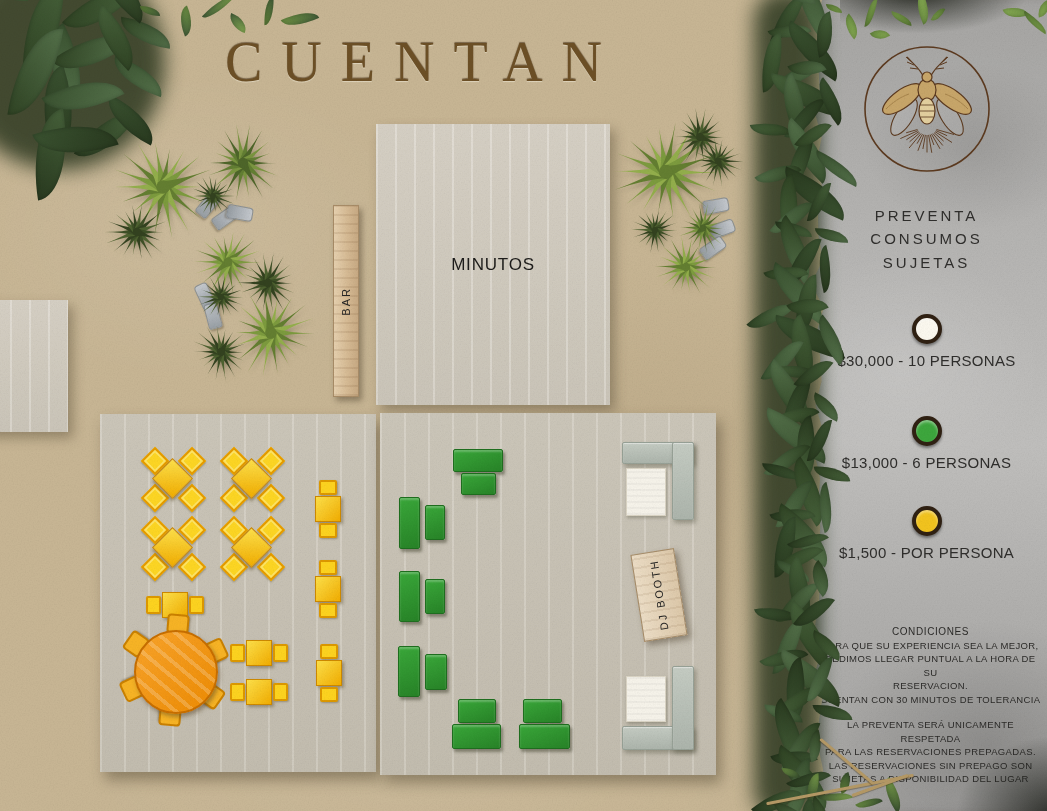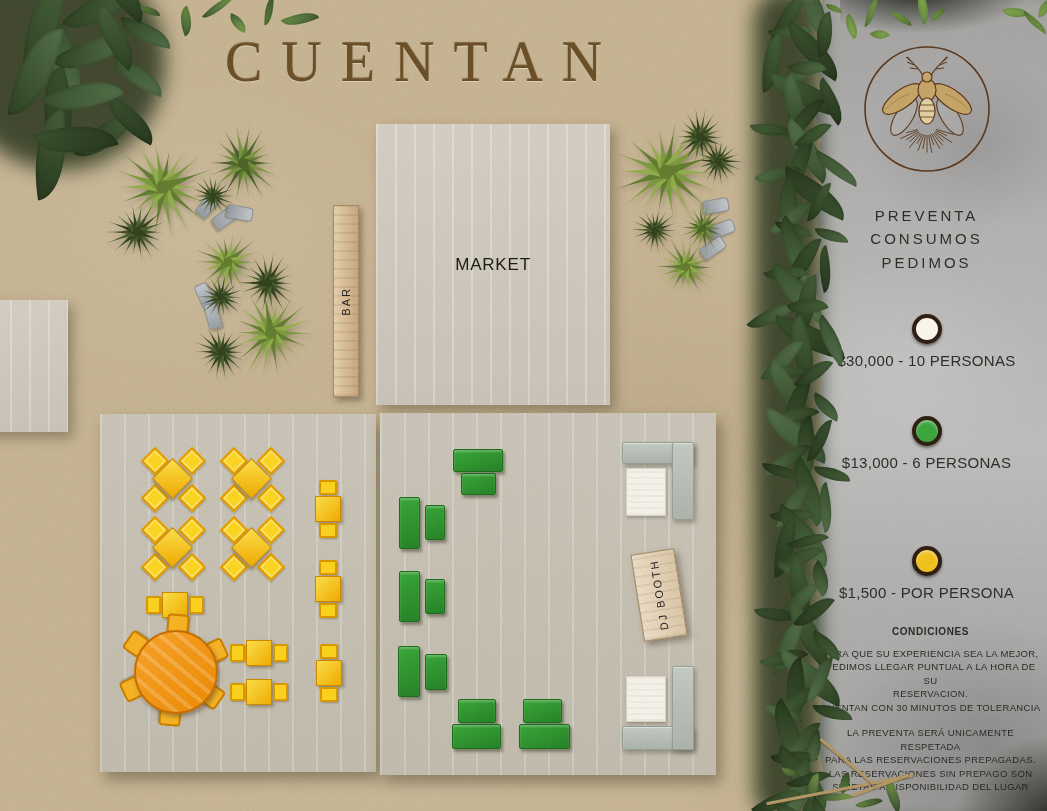--- a/index.html
+++ b/index.html
@@ -94,38 +94,38 @@
       radial-gradient(ellipse 160px 120px at 70% 18%, rgba(0,0,0,.10), transparent 70%),
       radial-gradient(ellipse 200px 160px at 40% 45%, rgba(255,255,255,.14), transparent 70%),
       radial-gradient(ellipse 220px 180px at 75% 92%, rgba(0,0,0,.16), transparent 70%),
       linear-gradient(180deg,#a7a6a4 0%,#b7b6b4 30%,#c1c0be 55%,#b2b1af 75%,#a5a4a2 100%);
     box-shadow:inset 14px 0 16px -10px rgba(30,26,18,.55);
     filter:drop-shadow(-4px 0 6px rgba(40,35,25,.40));}
   .panel-logo{position:absolute;left:50%;top:43px;transform:translateX(-50%);}
   .panel-heading{position:absolute;top:204px;left:0;right:0;text-align:center;
     font-size:15px;letter-spacing:3px;line-height:1.55;color:#2f2e2c;white-space:pre-line;}
   .legend-row{position:absolute;left:0;right:0;display:flex;flex-direction:column;align-items:center;gap:8px;}
-  .lrow0{top:314px;} .lrow1{top:416px;} .lrow2{top:546px;}
+  .lrow0{top:314px;} .lrow1{top:416px;} .lrow2{top:506px;}
   .dot{width:22px;height:22px;border-radius:50%;border:4px solid #2f2012;
     box-shadow:0 2px 3px rgba(0,0,0,.45), inset 0 2px 3px rgba(255,255,255,.45);}
   .legend-label{font-size:15px;letter-spacing:.3px;color:#2f2e2c;white-space:nowrap;}
   .conditions{position:absolute;top:626px;left:12px;right:4px;text-align:center;color:#2c2b29;}
-  .cond-title{font-size:10px;letter-spacing:.6px;margin-bottom:10px;font-weight:bold;}
+  .cond-title{font-size:10px;letter-spacing:.6px;margin-bottom:2px;}
   .cond-para{font-size:9.5px;line-height:1.42;letter-spacing:.35px;white-space:pre-line;}
   .cond-para + .cond-para{margin-top:12px;}
 </style>
 </head>
 <body>
 
 <div class="page">
 
   <div class="slab slab-left-edge"></div>
   <h1 class="title">CUENTAN</h1>
   <div class="slab market">
-    <span class="market-label">MARKET</span>
+    <span class="market-label">MINUTOS</span>
   </div>
   <div class="plank bar-plank">
     <span class="vlabel">BAR</span>
   </div>
   <div class="platform platform-left"></div>
   <div class="platform platform-right"></div>
   <div id="map-layer">
       <div class="xtable" style="left: 145px; top: 451px; width: 54px; height: 54px;">
         <div class="xchair" style="left: 0px; top: 0px;"></div>
         <div class="xchair" style="left: 37px; top: 0px;"></div>
@@ -266,21 +266,21 @@
             <line x1="59.1" y1="90.5" x2="47.1" y2="105.0" stroke="#5c3a1f" stroke-width="0.9"></line>
             <line x1="57.9" y1="89.7" x2="47.6" y2="98.8" stroke="#5c3a1f" stroke-width="0.9"></line>
             <line x1="56.9" y1="88.7" x2="44.4" y2="96.7" stroke="#5c3a1f" stroke-width="0.9"></line>
             <line x1="56.1" y1="87.6" x2="38.3" y2="95.6" stroke="#5c3a1f" stroke-width="0.9"></line>
             <line x1="55.5" y1="86.5" x2="44.1" y2="89.8" stroke="#5c3a1f" stroke-width="0.9"></line>
           </g>
       </svg>
     </div>
     <div class="panel-heading">PREVENTA
 CONSUMOS
-PEDIMOS</div>
+SUJETAS</div>
 
     <div class="legend-row lrow0">
       <span class="dot" style="background: rgb(253, 250, 241);"></span>
       <span class="legend-label">$30,000 - 10 PERSONAS</span>
     </div>
     <div class="legend-row lrow1">
       <span class="dot" style="background: rgb(61, 168, 61);"></span>
       <span class="legend-label">$13,000 - 6 PERSONAS</span>
     </div>
     <div class="legend-row lrow2">

